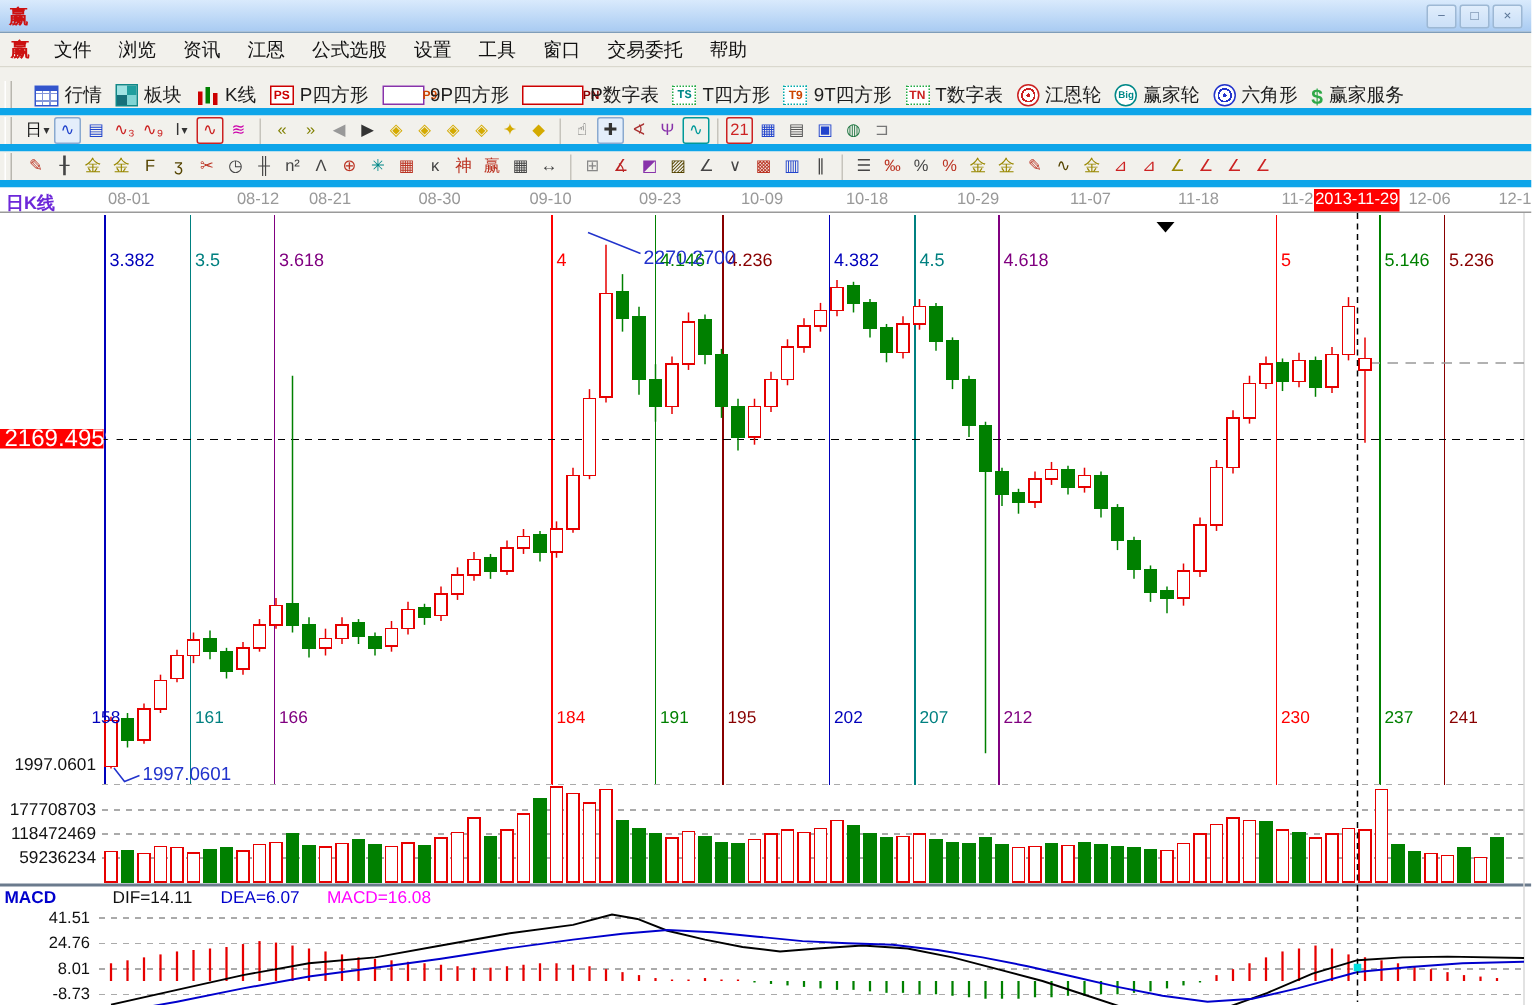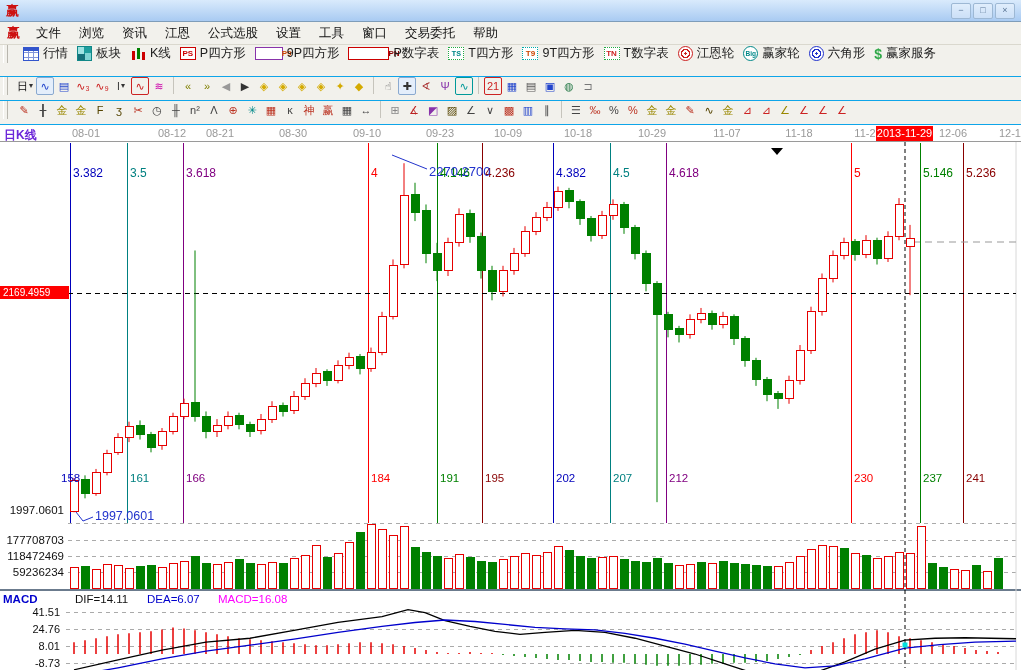--- a/index.html
+++ b/index.html
@@ -9,21 +9,21 @@
             padding:0 6px;font-size:12px;border-bottom:1px solid #7f9db9;box-sizing:border-box}
   .tlogo{color:#cc1111;font-weight:bold;font-size:13px;margin-right:5px}
   .ttext{color:#141414;white-space:nowrap}
   .wbtns{margin-left:auto;display:flex;gap:2px}
   .wbtn{width:18px;height:14px;font-size:9px;line-height:13px;text-align:center;color:#5d7898;
         background:rgba(255,255,255,.35);border:1px solid #9db8d4;border-radius:2px}
   .menubar{height:23px;background:#f2f1ec;display:flex;align-items:center;font-size:12.5px;
            padding:0 4px;border-bottom:1px solid #dad8ce;box-sizing:border-box;color:#111}
   .mlogo{color:#cc1111;font-weight:bold;margin:0 7px 0 3px;font-size:13px}
   .mitem{padding:2px 9px;white-space:nowrap}
-  .toolbar{display:flex;align-items:flex-start;background:#f2f1ec;border-bottom:1px solid #0ea5e9;box-sizing:border-box}
+  .toolbar{display:flex;align-items:flex-end;background:#f2f1ec;border-bottom:5px solid #0ea5e9;box-sizing:border-box}
   .toolbar::before{content:"";width:3px;height:18px;border-left:1px solid #fff;border-right:1px solid #b8b6ae;margin:0 6px 0 3px}
   .t1{height:32px;gap:9px}
   .titem{display:flex;align-items:center;gap:4px;font-size:12.5px;color:#1c1c1c;white-space:nowrap}
   .t2,.t3{height:24px;gap:1px}
   .ibtn{min-width:18px;height:18px;display:flex;align-items:center;justify-content:center;
         font-size:11px;line-height:1;border:1px solid transparent;border-radius:2px;padding:0 1px;box-sizing:border-box}
   .ibtn.active{background:#e4eefb;border-color:#8aa9cf}
   .ibtn.boxed{border-color:currentColor}
   .caret{font-size:8px;color:#333;margin-left:1px}
   .sep{width:1px;height:17px;background:#c6c4bc;margin:0 4px;flex:none}
@@ -47,21 +47,21 @@
   .dateaxis{height:17px;position:relative;background:#fff;border-bottom:1px solid #9a9a9a;
             font-size:11px;box-sizing:border-box;overflow:hidden}
   .daxlabel{position:absolute;top:2px;color:#999;transform:translateX(-50%);white-space:nowrap}
   .kline-label{position:absolute;left:4px;top:2px;color:#6d28d9;font-weight:bold;font-size:12px}
   .datehl{position:absolute;top:1px;height:26px;background:#ff0000;color:#fff;text-align:center;
           line-height:14px;z-index:2;font-size:11px}
   .chart{position:relative;width:1021px;height:528px;background:#fff}
   .chart svg{position:absolute;left:0;top:0}
   svg text{font-family:"Liberation Sans","DejaVu Sans",sans-serif}
   .ov{position:absolute;z-index:2;white-space:nowrap}
-  .pricebox{left:0;top:144px;width:66px;height:13px;background:#ff0000;color:#fff;font-size:10px;
+  .pricebox{left:0;top:144px;width:66px;height:13px;background:#ff0000;color:#fff;font-size:16px;
             line-height:13px;padding-left:3px}
   .lowlabel{left:0;top:362px;width:64px;text-align:right;font-size:11.5px;color:#111}
   .vlabel{left:0;width:64px;text-align:right;font-size:11.5px;color:#111}
   .mscale{left:0;width:60px;text-align:right;font-size:11px;color:#111}
   .mhdr{top:451px;font-size:11.5px}
 </style>
 </head>
 <body>
 
 <div class="titlebar">

